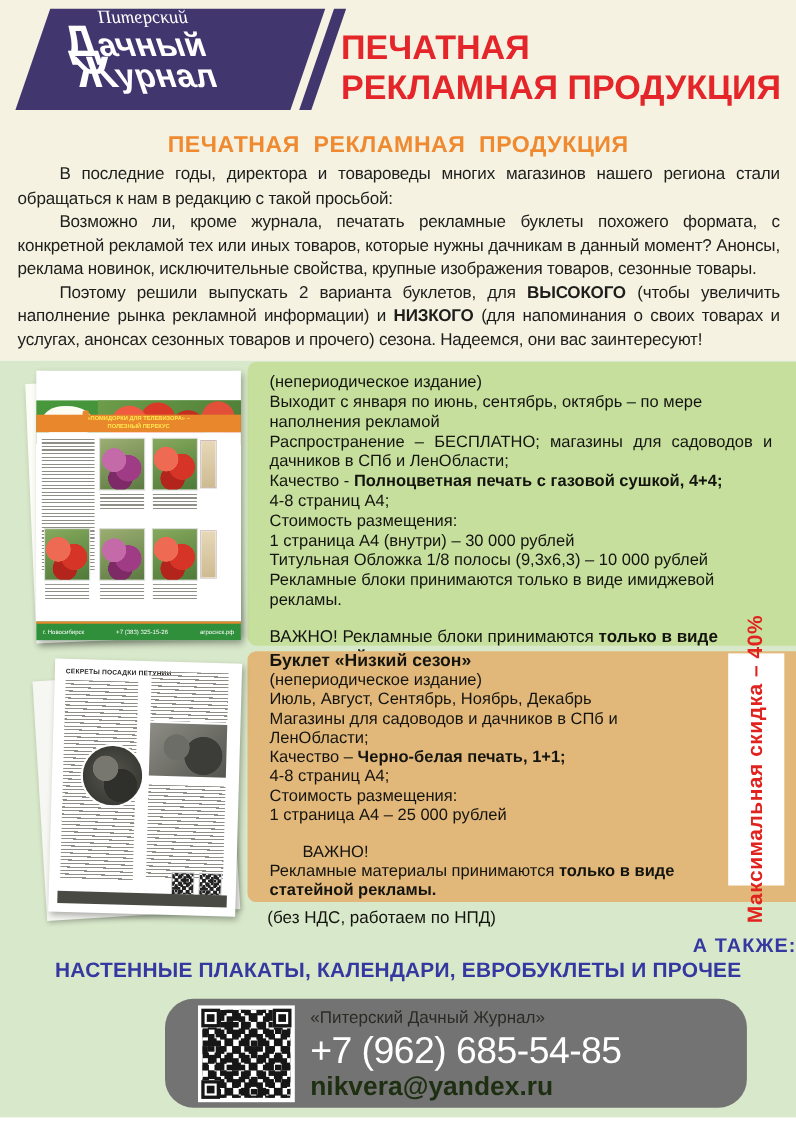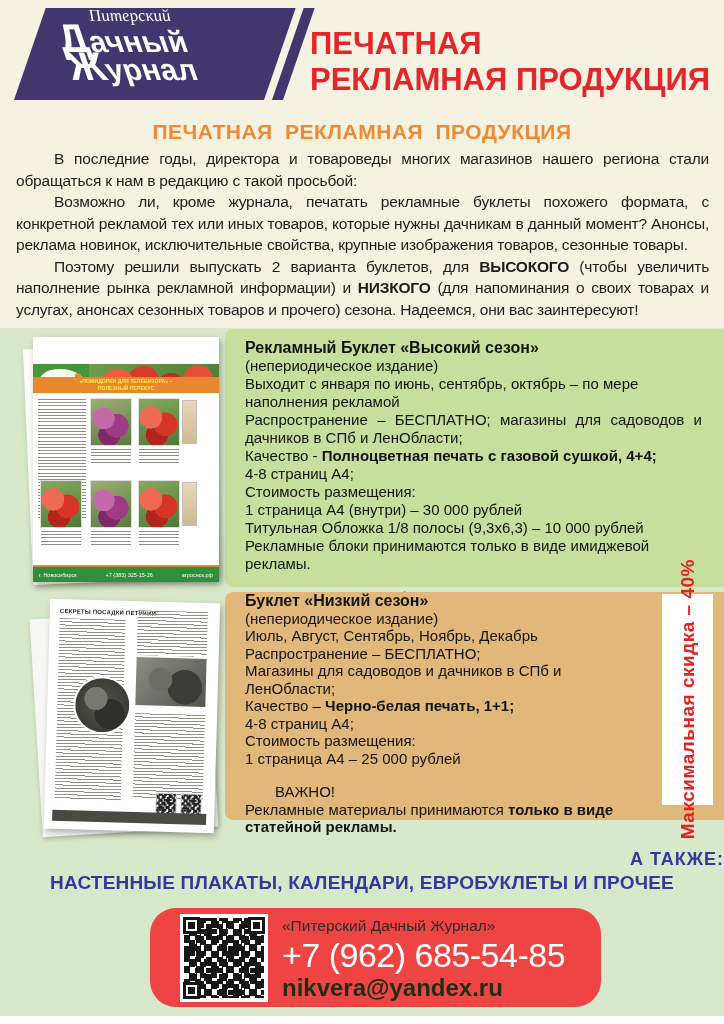--- a/index.html
+++ b/index.html
@@ -92,21 +92,21 @@
   .bw-qr{position:absolute;width:19px;height:19px;background:
       repeating-conic-gradient(#222 0% 25%,transparent 0% 50%) 0 0/5px 5px,
       repeating-conic-gradient(#222 0% 25%,transparent 0% 50%) 2px 1px/7px 7px,#fff;box-shadow:0 0 0 1px #ccc;}
   .bw-foot{position:absolute;left:8px;right:8px;bottom:8px;height:11px;background:#4a4a45;}
 
   
   .also1{position:absolute;left:0;top:849px;width:724px;text-align:right;color:#3438a0;font-weight:bold;font-size:18px;letter-spacing:1px;}
   .also2{position:absolute;left:0;top:872px;width:724px;text-align:center;color:#3438a0;font-weight:bold;font-size:19px;letter-spacing:.2px;}
 
   
-  .contact-box{position:absolute;left:150px;top:908px;width:451px;height:99px;background:#ef4444;border-radius:26px;}
+  .contact-box{position:absolute;left:150px;top:908px;width:529px;height:99px;background:#737373;border-radius:26px;}
   .qr{position:absolute;left:34px;top:10px;width:80px;height:80px;background:
       repeating-conic-gradient(#161616 0% 25%,transparent 0% 50%) 0 0/11px 11px,
       repeating-conic-gradient(#161616 0% 25%,transparent 0% 50%) 5px 3px/15px 15px,#fff;
       box-shadow:0 0 0 4px #fff;}
   .finder{position:absolute;width:17px;height:17px;background:#fff;border:3px solid #161616;box-sizing:border-box;}
   .finder::after{content:"";position:absolute;inset:2px;background:#161616;}
   .f-tl{left:-1px;top:-1px;} .f-tr{right:-1px;top:-1px;} .f-bl{left:-1px;bottom:-1px;}
   .contact-text{position:absolute;left:132px;top:9px;width:300px;}
   .c-name{font-size:15.5px;color:#2b2b26;}
   .c-phone{font-size:34px;font-weight:normal;color:#fff;letter-spacing:-.5px;line-height:40px;}
@@ -134,21 +134,20 @@
     <div class="intro-text">
       <p>В последние годы, директора и товароведы многих магазинов нашего региона стали обращаться к нам в редакцию с такой просьбой:</p>
       <p>Возможно ли, кроме журнала, печатать рекламные буклеты похожего формата, с конкретной рекламой тех или иных товаров, которые нужны дачникам в данный момент? Анонсы, реклама новинок, исключительные свойства, крупные изображения товаров, сезонные товары.</p>
       <p><span>Поэтому решили выпускать 2 варианта буклетов, для </span><b>ВЫСОКОГО</b><span> (чтобы увеличить наполнение рынка рекламной информации) и </span><b>НИЗКОГО</b><span> (для напоминания о своих товарах и услугах, анонсах сезонных товаров и прочего) сезона. Надеемся, они вас заинтересуют!</span></p>
     </div>
   </div>
 
   <div class="bottom-area"></div>
 
   <section class="panel high">
-    <div class="t">Рекламный Буклет «Высокий сезон»</div>
     <div>(непериодическое издание)</div>
     <div>Выходит с января по июнь, сентябрь, октябрь – по мере наполнения рекламой</div>
     <div class="just">Распространение – БЕСПЛАТНО; магазины для садоводов и дачников в СПб и ЛенОбласти;</div>
     <div><span>Качество - </span><b>Полноцветная печать с газовой сушкой, 4+4;</b></div>
     <div>4-8 страниц А4;</div>
     <div>Стоимость размещения:</div>
     <div>1 страница А4 (внутри) – 30 000 рублей</div>
     <div>Титульная Обложка 1/8 полосы (9,3х6,3) – 10 000 рублей</div>
     <div>Рекламные блоки принимаются только в виде имиджевой рекламы.</div>
     <div class="imp-high"><span>ВАЖНО! Рекламные блоки принимаются </span><b>только в виде имиджевой рекламы.</b></div>
@@ -183,21 +182,20 @@
       <span>г. Новосибирск</span>
       <span>+7 (383) 325-15-26</span>
       <span>агроснск.рф</span>
     </div>
   </div>
 
   <section class="panel low">
     <div class="t">Буклет «Низкий сезон»</div>
     <div>(непериодическое издание)</div>
     <div>Июль, Август, Сентябрь, Ноябрь, Декабрь</div>
-    <div>Распространение – БЕСПЛАТНО;</div>
     <div>Магазины для садоводов и дачников в СПб и ЛенОбласти;</div>
     <div><span>Качество – </span><b>Черно-белая печать, 1+1;</b></div>
     <div>4-8 страниц А4;</div>
     <div>Стоимость размещения:</div>
     <div>1 страница А4 – 25 000 рублей</div>
     <div class="imp-low-label">ВАЖНО!</div>
     <div><span>Рекламные материалы принимаются </span><b>только в виде статейной рекламы.</b></div>
   </section>
 
   <div class="discount">
@@ -210,20 +208,21 @@
     <div class="bw-col-l tlines"></div>
     <div class="bw-col-r tlines"></div>
     <div class="bw-col-r2 tlines"></div>
     <div class="bw-rect-photo"></div>
     <div class="bw-circle-photo"></div>
     <div class="bw-qr" style="left:112px;top:192px;"></div>
     <div class="bw-qr" style="left:137px;top:192px;"></div>
     <div class="bw-foot"></div>
   </div>
 
+  <div class="tax-note">(без НДС, работаем по НПД)</div>
 
   <div class="also1">А ТАКЖЕ:</div>
   <div class="also2">НАСТЕННЫЕ ПЛАКАТЫ, КАЛЕНДАРИ, ЕВРОБУКЛЕТЫ И ПРОЧЕЕ</div>
 
   <div class="contact-box">
     <div class="qr">
       <div class="finder f-tl"></div>
       <div class="finder f-tr"></div>
       <div class="finder f-bl"></div>
     </div>

